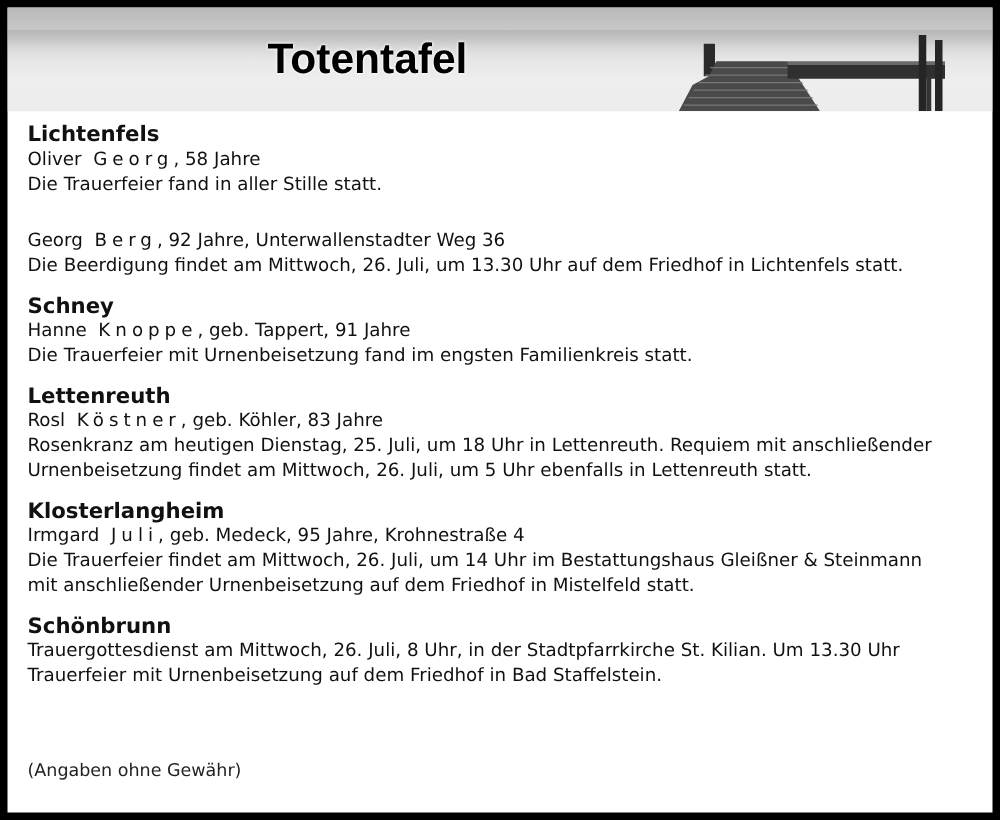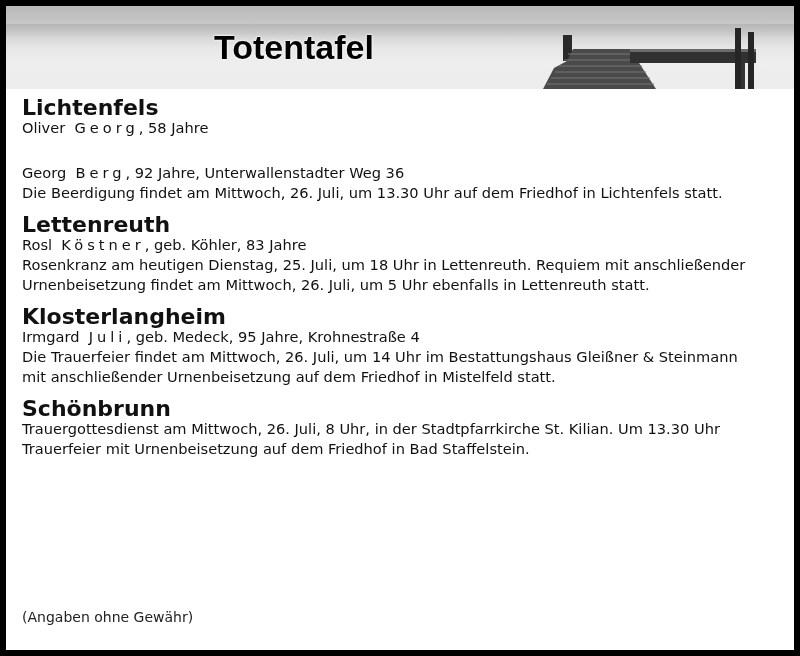--- a/index.html
+++ b/index.html
@@ -7,21 +7,21 @@
   .frame { position: absolute; left: 6px; top: 6px; width: 788px; height: 644px; background: #fff; overflow: hidden; }
   .header { position: absolute; left: 0; top: 0; width: 788px; height: 83px;
     background: linear-gradient(to bottom, #b9b9b9 0%, #c6c6c6 20%, #d4d4d4 35%, #e6e6e6 50%, #eeeeee 70%, #ececec 100%); overflow: hidden; }
   .header .mist { position: absolute; left: 0; top: 18px; width: 788px; height: 14px;
     background: linear-gradient(to bottom, rgba(170,170,170,0.6), rgba(220,220,220,0)); }
   .title { position: absolute; left: 208px; top: 22px; font-family: "Liberation Sans", sans-serif; font-weight: bold; font-size: 34px; color: #000; letter-spacing: 0px;
     text-shadow: 0 0 2px #fff, 0 0 3px #fff; }
   .pier { position: absolute; left: 0; top: 0; width: 788px; height: 83px; }
   .content { position: absolute; left: 16px; top: 92px; width: 770px; color: #111; font-size: 14.6px; line-height: 20px; }
   .section { margin-bottom: 12px; }
-  .place { font-weight: bold; font-size: 22px; line-height: 20px; }
+  .place { font-weight: bold; font-size: 17px; line-height: 20px; }
   .entry + .entry { margin-top: 25px; }
   .sp { letter-spacing: 4px; }
   .footnote { position: absolute; left: 16px; top: 603px; font-size: 14px; color: #222; }
 </style>
 </head>
 <body>
 
 <div class="frame">
   <div class="header">
     <div class="mist"></div>
@@ -47,27 +47,35 @@
       <rect x="735" y="55" width="4" height="28" fill="#333"></rect>
     </svg>
     <div class="title">Totentafel</div>
   </div>
 
   <div class="content">
     <div class="section">
       <div class="place">Lichtenfels</div>
       <div class="entry">
         <div><span>Oliver</span>&nbsp;&nbsp;<span class="sp">Georg</span><span>, 58 Jahre</span></div>
+        <div>Die Trauerfeier fand in aller Stille statt.</div>
       </div>
       <div class="entry">
         <div><span>Georg</span>&nbsp;&nbsp;<span class="sp">Berg</span><span>, 92 Jahre, Unterwallenstadter Weg 36</span></div>
         <div>Die Beerdigung findet am Mittwoch, 26. Juli, um 13.30 Uhr auf dem Friedhof in Lichtenfels statt.</div>
       </div>
     </div>
 
+    <div class="section">
+      <div class="place">Schney</div>
+      <div class="entry">
+        <div><span>Hanne</span>&nbsp;&nbsp;<span class="sp">Knoppe</span><span>, geb. Tappert, 91 Jahre</span></div>
+        <div>Die Trauerfeier mit Urnenbeisetzung fand im engsten Familienkreis statt.</div>
+      </div>
+    </div>
 
     <div class="section">
       <div class="place">Lettenreuth</div>
       <div class="entry">
         <div><span>Rosl</span>&nbsp;&nbsp;<span class="sp">Köstner</span><span>, geb. Köhler, 83 Jahre</span></div>
         <div>Rosenkranz am heutigen Dienstag, 25. Juli, um 18 Uhr in Lettenreuth. Requiem mit anschließender</div>
         <div>Urnenbeisetzung findet am Mittwoch, 26. Juli, um 5 Uhr ebenfalls in Lettenreuth statt.</div>
       </div>
     </div>
 

